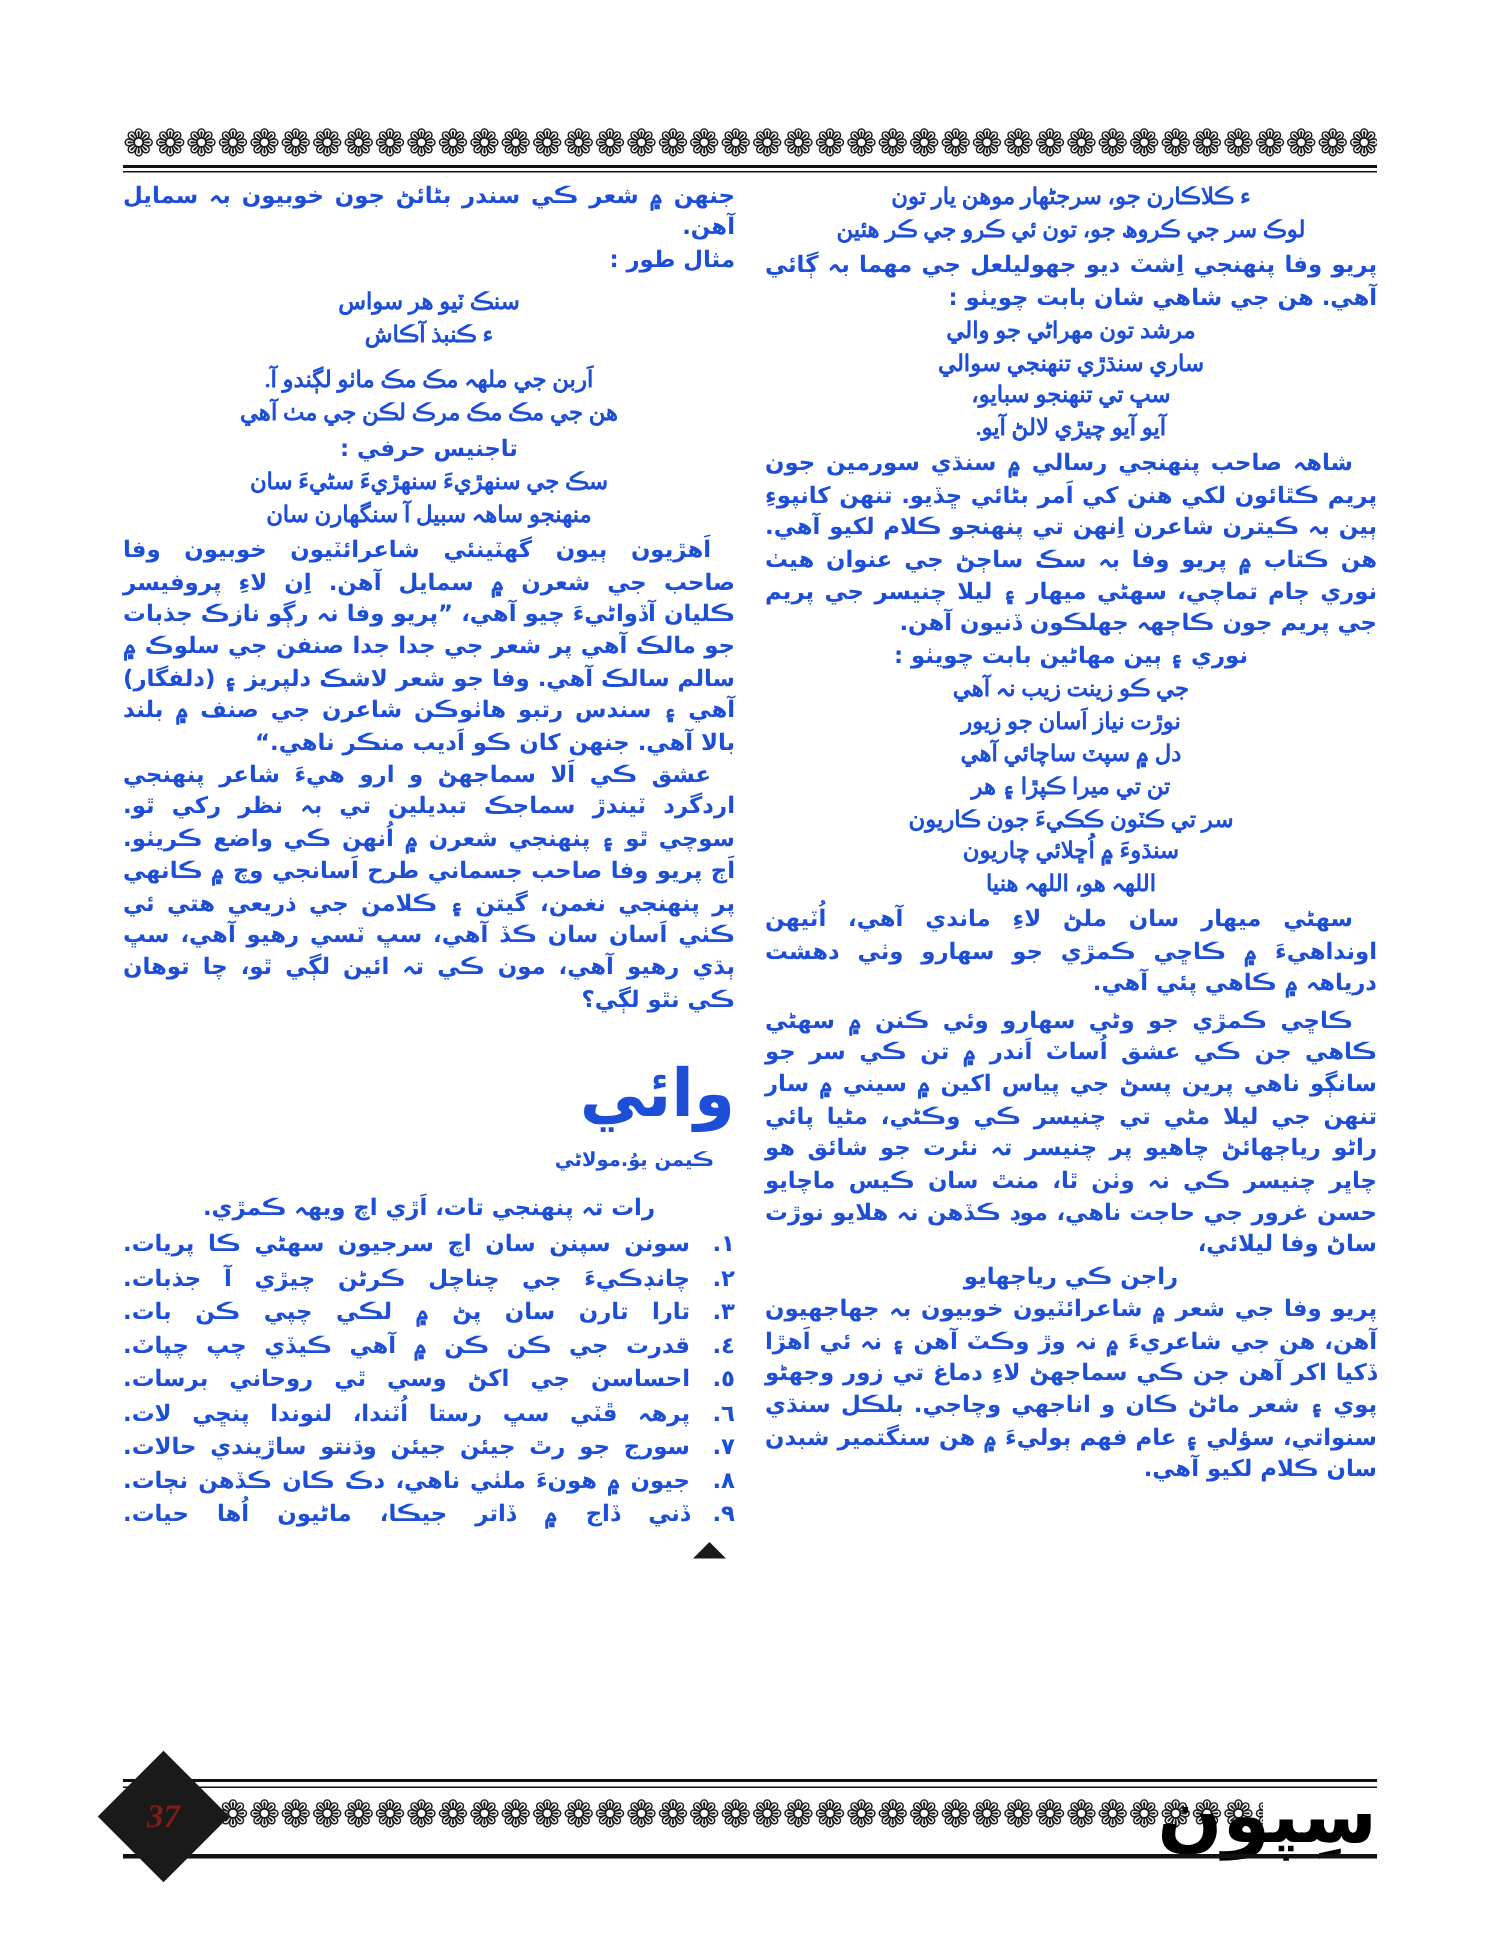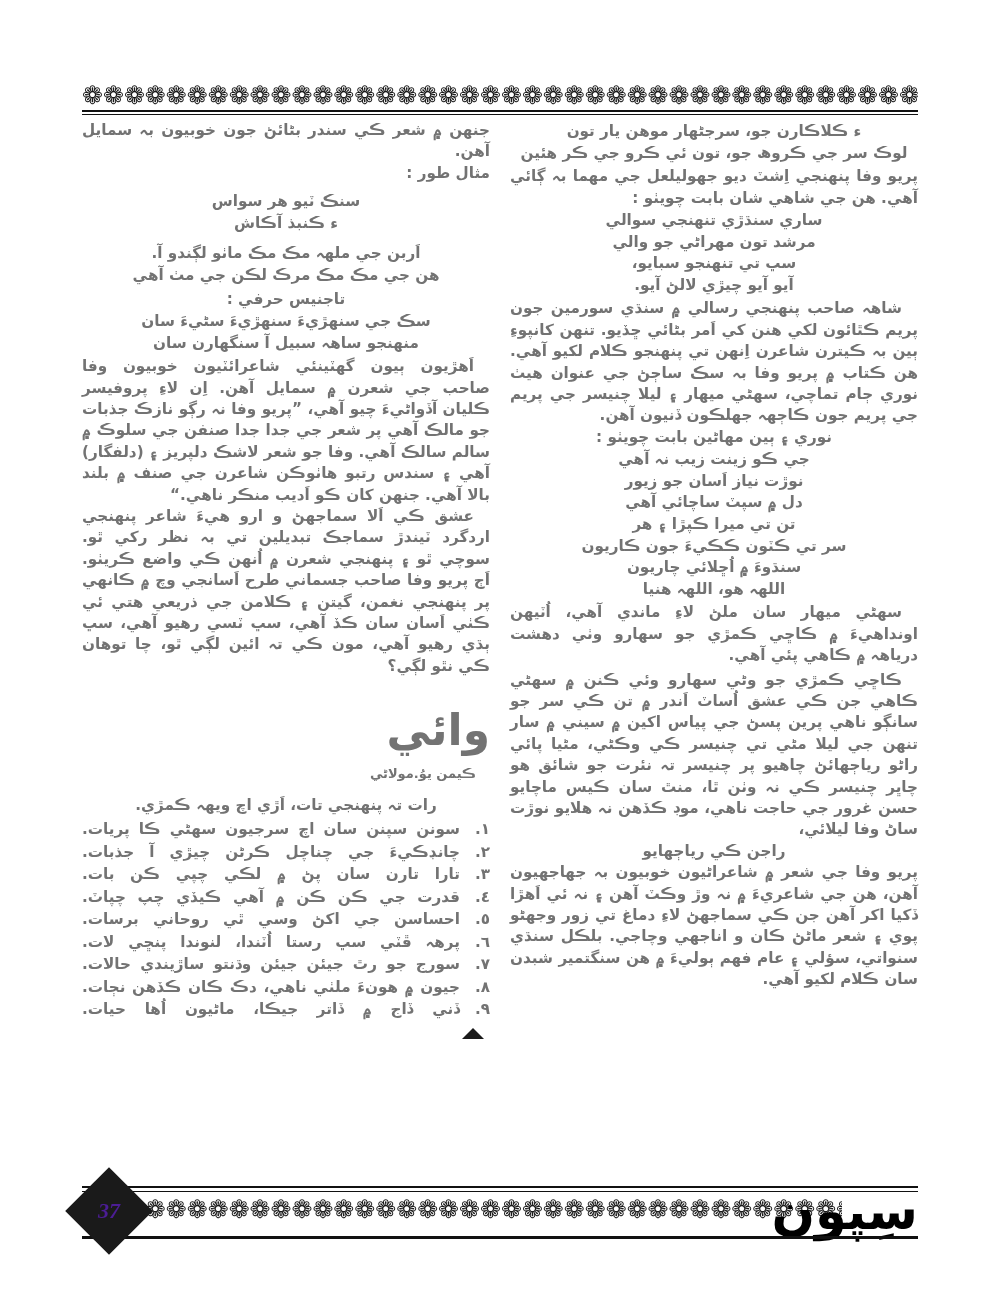--- a/index.html
+++ b/index.html
@@ -56,21 +56,21 @@
 
   
   .col {
     position: absolute;
     direction: rtl;
     text-align: justify;
     text-align-last: right;
     font-size: 15.2px;
     line-height: 21.4px;
     font-weight: 700;
-    color: #737373;
+    color: #1d4ed8;
   }
   .col-right {
     right: 82px;
     top: 120px;
     width: 408px;
   }
   .col-left {
     left: 82px;
     top: 120px;
     width: 408px;
@@ -81,20 +81,21 @@
     text-indent: 16px;
   }
   p.para.noindent { text-indent: 0; }
 
   .verse {
     margin: 0;
     text-align: left;
     text-align-last: center;
     font-weight: 700;
     line-height: 21.6px;
+    font-family: Liberation Serif, serif;
   }
   .verse-block { margin: 1px 0 2px 0; }
 
   .lead-in {
     text-align: left;
     text-align-last: left;
     direction: rtl;
     margin: 0;
   }
   .lead-in-right {
@@ -190,21 +191,21 @@
   }
   .page-badge-num {
     position: absolute;
     left: 78px;
     top: 1180px;
     width: 62px;
     height: 62px;
     display: flex;
     align-items: center;
     justify-content: center;
-    color: #4c1d95;
+    color: #7f1d1d;
     font-size: 22px;
     font-weight: 700;
     font-style: italic;
     font-family: "Liberation Serif", serif;
     direction: ltr;
   }
 
   .tiny-diamond {
     position: absolute;
     left: 95px;
@@ -230,22 +231,22 @@
   <div class="col col-right">
 
     <div class="verse-block">
       <p class="verse">ء ڪلاڪارن جو، سرجڻھار موھن يار تون</p>
       <p class="verse">لوڪ سر جي ڪروھ جو، تون ئي ڪرو جي ڪر ھئين</p>
     </div>
 
     <p class="para noindent">پريو وفا پنھنجي اِشٽ ديو جھوليلعل جي مھما بہ ڳائي آھي. ھن جي شاھي شان بابت چويٺو :</p>
 
     <div class="verse-block">
+      <p class="verse">مرشد تون مهراڻي جو والي</p>
       <p class="verse">ساري سنڌڙي تنهنجي سوالي</p>
-      <p class="verse">مرشد تون مهراڻي جو والي</p>
       <p class="verse">سڀ تي تنهنجو سبايو،</p>
       <p class="verse">آيو آيو چيڙي لالڻ آيو.</p>
     </div>
 
     <p class="para">شاھہ صاحب پنھنجي رسالي ۾ سنڌي سورمين جون پريم ڪٿائون لکي ھنن کي اَمر بڻائي ڇڏيو. تنھن کانپوءِ ٻين بہ ڪيترن شاعرن اِنھن تي پنھنجو ڪلام لکيو آھي. ھن ڪتاب ۾ پريو وفا بہ سڪ ساڄڻ جي عنوان ھيٺ نوري ڄام تماچي، سھڻي ميھار ۽ ليلا چنيسر جي پريم جي پريم جون ڪاڄھہ جھلڪون ڏنيون آھن.</p>
 
     <p class="centered-line">نوري ۽ ٻين مھاڻين بابت چويٺو :</p>
 
     <div class="verse-block">
       <p class="verse">جي ڪو زينت زيب نہ آھي</p>
@@ -258,21 +259,21 @@
     </div>
 
     <p class="para">سھڻي ميھار سان ملڻ لاءِ ماندي آھي، اُٽيهن اونداھيءَ ۾ ڪاڇي ڪمڙي جو سھارو وٺي دھشت درياهہ ۾ ڪاهي پئي آھي.</p>
 
     <div class="spacer-xs"></div>
 
     <p class="para">ڪاڇي ڪمڙي جو وڻي سھارو وئي ڪنن ۾ سھڻي ڪاھي جن ڪي عشق اُساٽ اَندر ۾ تن ڪي سر جو سانڳو ناهي پرين پسڻ جي پياس اکين ۾ سيني ۾ سار تنهن جي ليلا مڻي تي چنيسر ڪي وڪڻي، مڻيا پائي راڻو رياڄهائڻ چاهيو پر چنيسر تہ نئرت جو شائق هو چاڀر چنيسر ڪي نہ وٺن ٿا، منٿ سان ڪيس ماچايو حسن غرور جي حاجت ناهي، موڊ ڪڏهن نہ هلايو نوڙت ساڻ وفا ليلائي،</p>
 
     <p class="centered-line">راجن ڪي رياڄهايو</p>
 
-    <p class="para noindent">پريو وفا جي شعر ۾ شاعراڻيون خوبيون بہ جھاجھيون آهن، ھن جي شاعريءَ ۾ نہ وڙ وڪٽ آھن ۽ نہ ئي اَهڙا ڏکيا اکر آهن جن ڪي سماجهڻ لاءِ دماغ تي زور وجھڻو پوي ۽ شعر ماڻڻ ڪان و اناجهي وچاجي. بلڪل سنڌي سنواتي، سؤلي ۽ عام فهم ٻوليءَ ۾ هن سنگتمير شبدن سان ڪلام لکيو آھي.</p>
+    <p class="para noindent">پريو وفا جي شعر ۾ شاعرائٽيون خوبيون بہ جھاجھيون آهن، ھن جي شاعريءَ ۾ نہ وڙ وڪٽ آھن ۽ نہ ئي اَهڙا ڏکيا اکر آهن جن ڪي سماجهڻ لاءِ دماغ تي زور وجھڻو پوي ۽ شعر ماڻڻ ڪان و اناجهي وچاجي. بلڪل سنڌي سنواتي، سؤلي ۽ عام فهم ٻوليءَ ۾ هن سنگتمير شبدن سان ڪلام لکيو آھي.</p>
   </div>
 
   <div class="col col-left">
 
     <p class="para noindent">جنھن ۾ شعر ڪي سندر بڻائڻ جون خوبيون بہ سمايل آھن.</p>
     <p class="lead-in lead-in-right">مثال طور :</p>
 
     <div class="spacer-sm"></div>
 
     <div class="verse-block">

